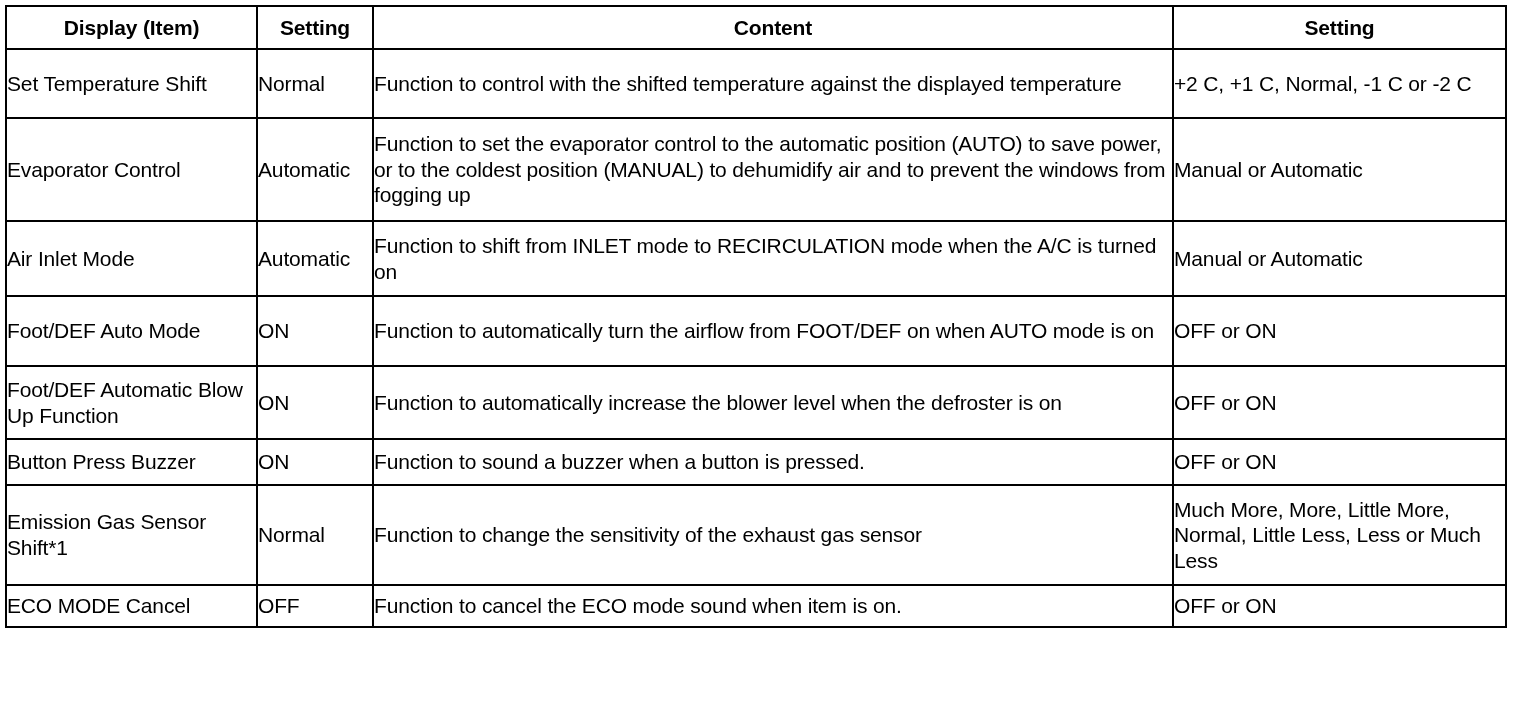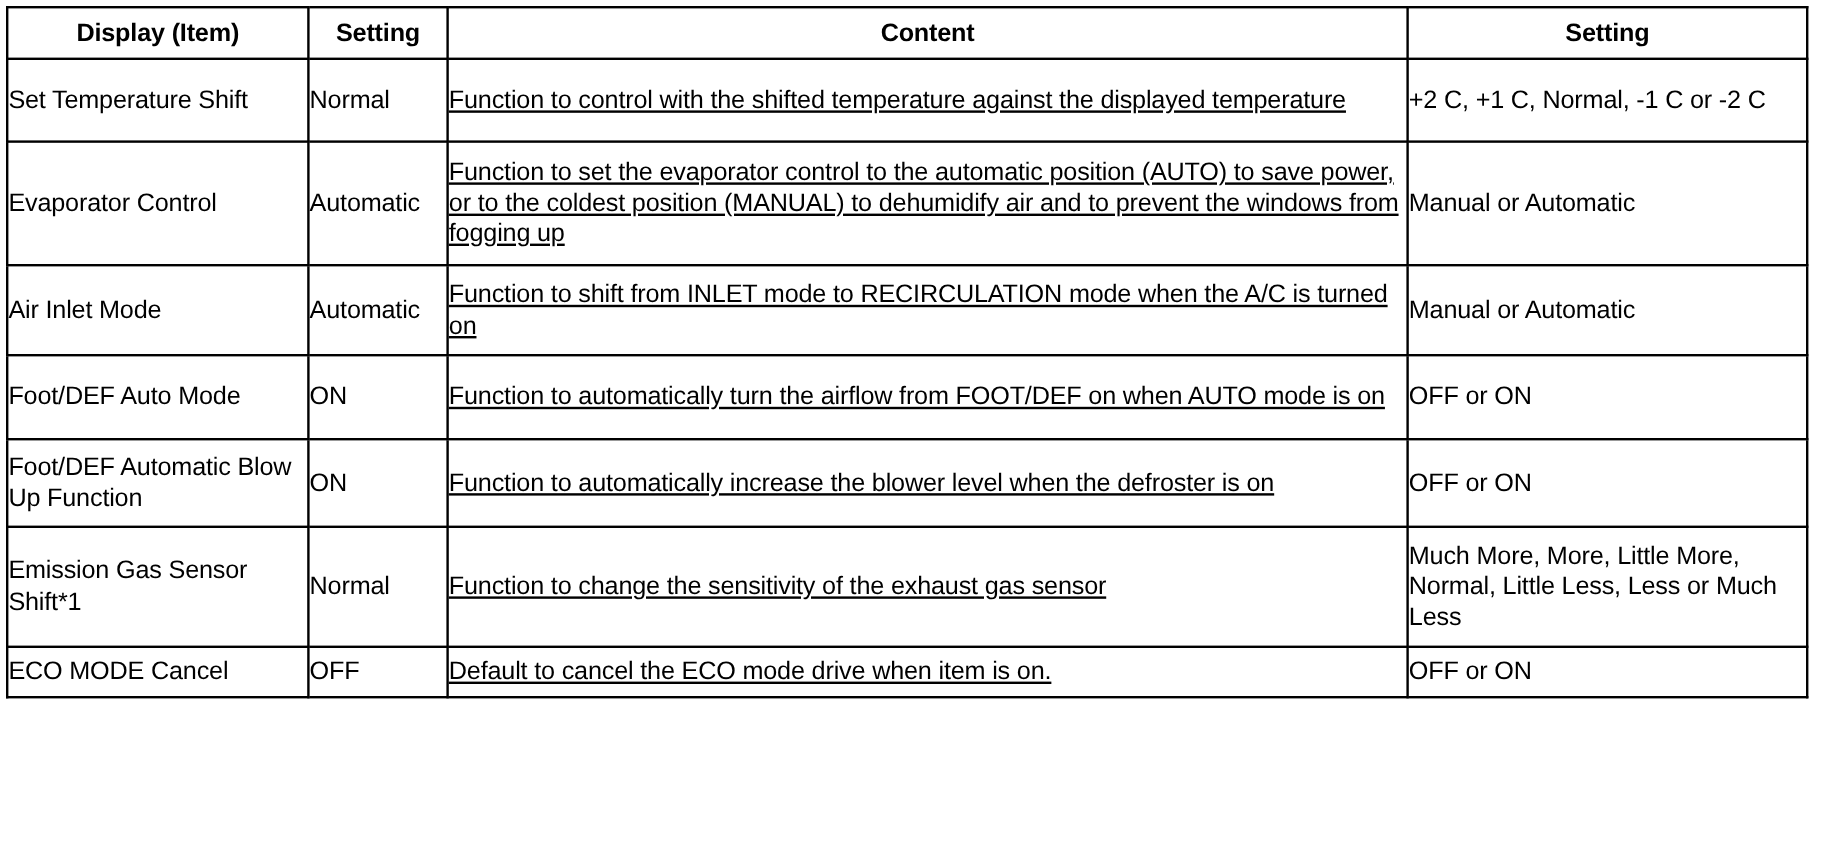--- a/index.html
+++ b/index.html
@@ -53,21 +53,21 @@
     text-align: left;
   }
   
   col.c-item    { width: 251px; }
   col.c-default { width: 116px; }
   col.c-content { width: 800px; }
   col.c-setting { width: 333px; }
 
   .cell-pad-item    { padding: 0 0 0 8px; }
   .cell-pad-default { padding: 0 2px 0 6px; }
-  .cell-pad-content { padding: 0 8px 0 9px; text-decoration: underline; }
+  .cell-pad-content { padding: 0 8px 0 9px; }
   .cell-pad-setting { padding: 0 6px 0 9px; }
 
   .hdr-pad { padding: 0 4px; }
 
   
   .r-set-temp      { height: 69px; padding-left: 20px; }
   .r-evap          { height: 103px; }
   .r-compressor    { height: 68px; }
   .r-airinlet      { height: 75px; margin-left: 16px; }
   .r-footdef-auto  { height: 70px; }
@@ -129,31 +129,37 @@
         <td class="cell-pad-setting">OFF or ON</td>
       </tr>
 
       <tr class="r-footdef-blow">
         <td class="cell-pad-item">Foot/DEF Automatic Blow Up Function</td>
         <td class="cell-pad-default">ON</td>
         <td class="cell-pad-content">Function to automatically increase the blower level when the defroster is on</td>
         <td class="cell-pad-setting">OFF or ON</td>
       </tr>
 
+      <tr class="r-buzzer">
+        <td class="cell-pad-item">Button Press Buzzer</td>
+        <td class="cell-pad-default">ON</td>
+        <td class="cell-pad-content">Function to sound a buzzer when a button is pressed.</td>
+        <td class="cell-pad-setting">OFF or ON</td>
+      </tr>
 
       <tr class="r-emission">
         <td class="cell-pad-item">Emission Gas Sensor Shift*1</td>
         <td class="cell-pad-default">Normal</td>
         <td class="cell-pad-content">Function to change the sensitivity of the exhaust gas sensor</td>
         <td class="cell-pad-setting">Much More, More, Little More, Normal, Little Less, Less or Much Less</td>
       </tr>
 
       <tr class="r-eco">
         <td class="cell-pad-item">ECO MODE Cancel</td>
         <td class="cell-pad-default">OFF</td>
-        <td class="cell-pad-content">Default to cancel the ECO mode drive when item is on.</td>
+        <td class="cell-pad-content">Function to cancel the ECO mode sound when item is on.</td>
         <td class="cell-pad-setting">OFF or ON</td>
       </tr>
 
     </tbody>
   </table>
 
 </div>
 
 </body></html>

